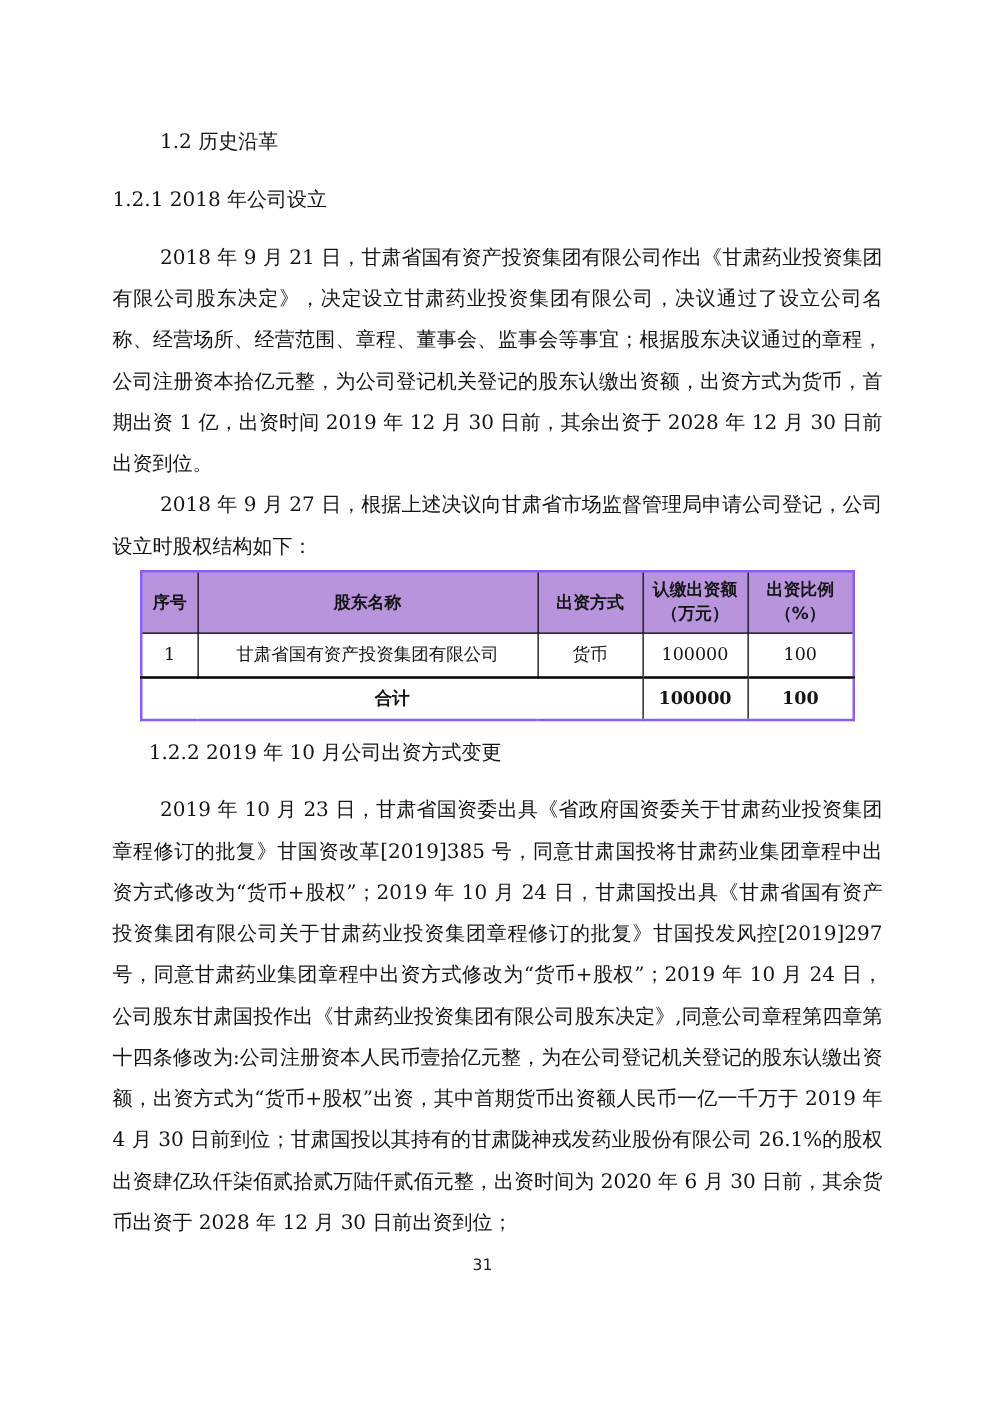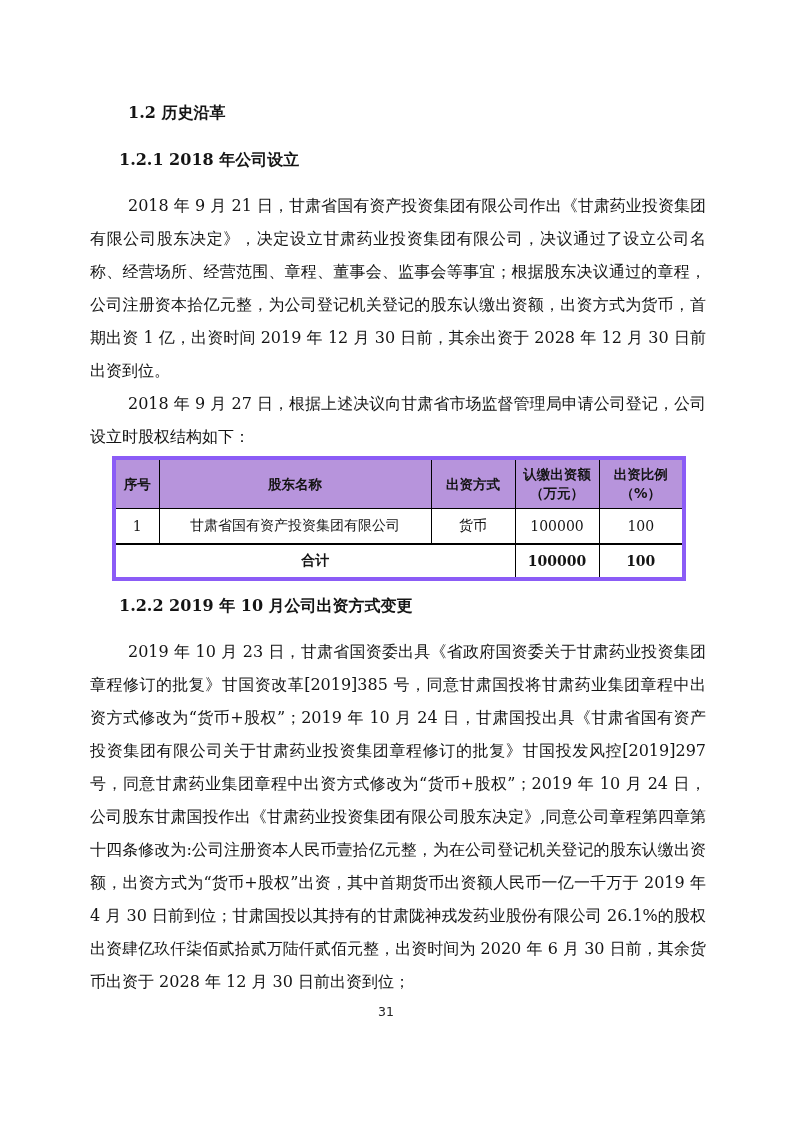--- a/index.html
+++ b/index.html
@@ -3,35 +3,35 @@
 <meta charset="utf-8">
 <style>
   html,body { margin:0; padding:0; background:#ffffff; }
   .page {
     position:relative; width:793px; height:1122px; background:#ffffff;
     font-family:"DejaVu Serif","Liberation Serif",serif;
     color:#141414; overflow:hidden;
   }
   .content { position:absolute; left:90px; top:96px; width:616px; }
 
-  .h-sec { font-size:16px; line-height:33px; font-weight:bold; margin:0; }
+  .h-sec { font-size:16px; line-height:33px; font-weight:normal; margin:0; }
   .h-12   { margin-left:38px; }
-  .h-121  { margin-left:29px; margin-top:14px; }
+  .h-121  { margin-top:14px; }
   .h-122  { margin-left:29px; margin-top:8px; }
 
   .para {
     font-size:16px; line-height:33px; margin:13px 0 0 0;
     text-align:justify; text-indent:38px;
   }
   .para.no-gap { margin-top:0; }
 
   .tbl-wrap { margin:3px 0 0 22px; }
   table.equity {
     border-collapse:collapse; width:570px; table-layout:fixed;
-    border:4px solid #8b5cf6;
+    border:2px solid #8b5cf6;
   }
   table.equity th, table.equity td { border:1px solid #000; padding:0; }
   table.equity th {
     font-family:"DejaVu Sans","Liberation Sans",sans-serif;
     font-weight:bold; font-size:13.5px; line-height:19px;
     white-space:pre-line; text-align:center; vertical-align:middle;
     height:48px;
   }
   table.equity td { font-size:14px; vertical-align:middle; }
   tr.data-row td { height:34px; }

